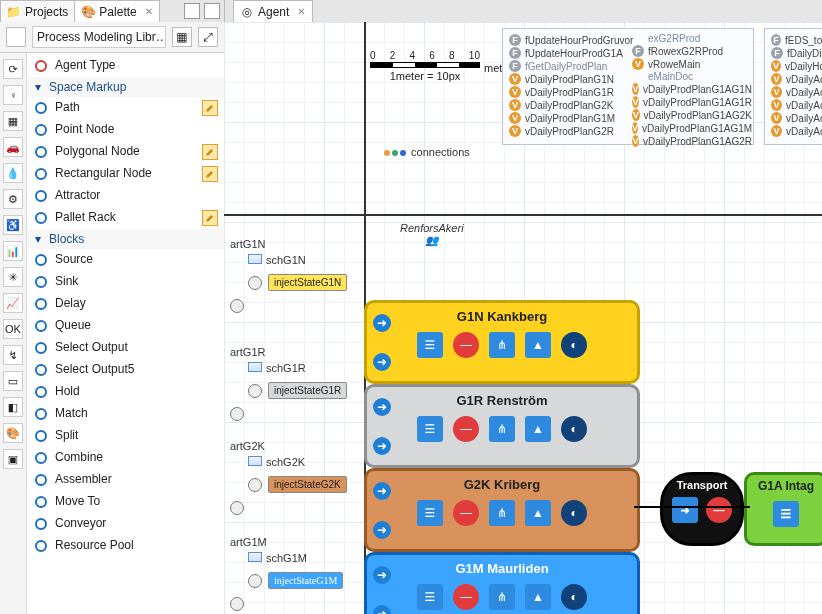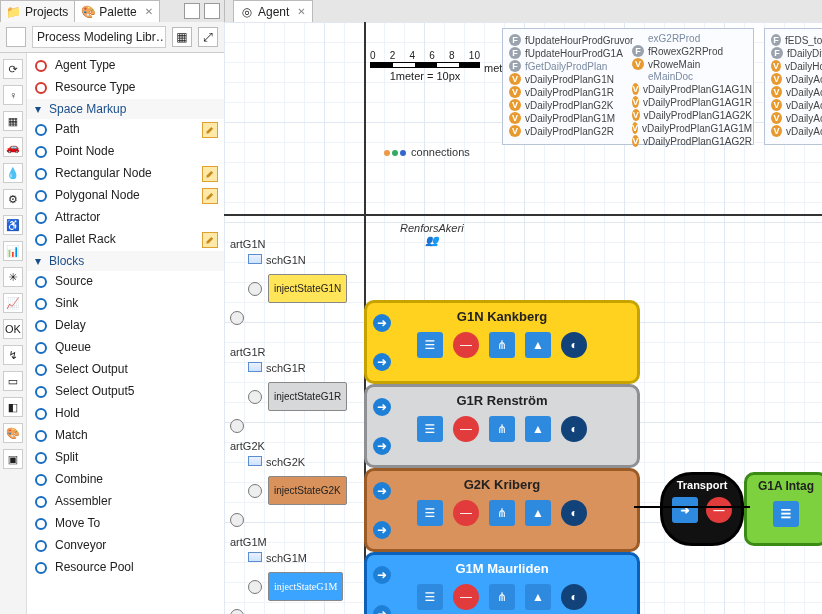--- a/index.html
+++ b/index.html
@@ -120,21 +120,21 @@
     align-items: center; justify-content: center; color: #fff; font-size: 9px; font-weight: bold; }
   .b-grey { background: #9aa3ad; }
   .b-orange { background: #e89a2f; }
   .fnlink { color: #7a8aa0; }
 
   .node-label { font-size: 11px; color: #333; }
   .sch-box { width: 12px; height: 8px; border: 1px solid #5b8ed0;
     background: linear-gradient(#eaf2ff,#cfe2ff); display: inline-block; margin-right: 4px; }
 
   .inject {
-    border: 1px solid #888; border-radius: 2px; padding: 8px 5px;
+    border: 1px solid #888; border-radius: 2px; padding: 2px 5px;
     font-size: 10px; display: inline-block;
   }
   .inj-yellow { background: #ffe557; }
   .inj-grey   { background: #d7d8da; }
   .inj-brown  { background: #d9925b; }
   .inj-blue   { background: #3aa4ff; color: #fff; font-family: Liberation Serif, serif; }
 
   .dot-q { width: 12px; height: 12px; border: 1px solid #777; border-radius: 50%;
     background: #eee; display: inline-block; }
 
@@ -232,28 +232,20 @@
       </div>
     <div class="palette-list" id="palette-list">
         <div class="pitem">
           <span class="ico">
             <svg viewBox="0 0 16 16">
               <circle cx="8" cy="8" r="5" fill="none" stroke="#d43a2f" stroke-width="2"></circle>
             </svg>
           </span>
           <span>Agent Type</span>
         </div>
-        <div class="pitem">
-          <span class="ico">
-            <svg viewBox="0 0 16 16">
-              <circle cx="8" cy="8" r="5" fill="none" stroke="#d43a2f" stroke-width="2"></circle>
-            </svg>
-          </span>
-          <span>Resource Type</span>
-        </div>
         <div class="pcat">
           <span class="tri">▾</span>
           <span>Space Markup</span>
         </div>
         <div class="pitem">
           <span class="ico">
             <svg viewBox="0 0 16 16">
               <circle cx="8" cy="8" r="5" fill="none" stroke="#1a6ec1" stroke-width="2"></circle>
             </svg>
           </span>
@@ -271,34 +263,34 @@
             </svg>
           </span>
           <span>Point Node</span>
         </div>
         <div class="pitem">
           <span class="ico">
             <svg viewBox="0 0 16 16">
               <circle cx="8" cy="8" r="5" fill="none" stroke="#1a6ec1" stroke-width="2"></circle>
             </svg>
           </span>
+          <span>Polygonal Node</span>
+          <span class="flag">
+            <svg viewBox="0 0 16 16">
+              <path d="M2 14l1-4 7-7 3 3-7 7-4 1z" fill="#c78a1c"></path>
+            </svg>
+          </span>
+        </div>
+        <div class="pitem">
+          <span class="ico">
+            <svg viewBox="0 0 16 16">
+              <circle cx="8" cy="8" r="5" fill="none" stroke="#1a6ec1" stroke-width="2"></circle>
+            </svg>
+          </span>
           <span>Rectangular Node</span>
-          <span class="flag">
-            <svg viewBox="0 0 16 16">
-              <path d="M2 14l1-4 7-7 3 3-7 7-4 1z" fill="#c78a1c"></path>
-            </svg>
-          </span>
-        </div>
-        <div class="pitem">
-          <span class="ico">
-            <svg viewBox="0 0 16 16">
-              <circle cx="8" cy="8" r="5" fill="none" stroke="#1a6ec1" stroke-width="2"></circle>
-            </svg>
-          </span>
-          <span>Polygonal Node</span>
           <span class="flag">
             <svg viewBox="0 0 16 16">
               <path d="M2 14l1-4 7-7 3 3-7 7-4 1z" fill="#c78a1c"></path>
             </svg>
           </span>
         </div>
         <div class="pitem">
           <span class="ico">
             <svg viewBox="0 0 16 16">
               <circle cx="8" cy="8" r="5" fill="none" stroke="#1a6ec1" stroke-width="2"></circle>

